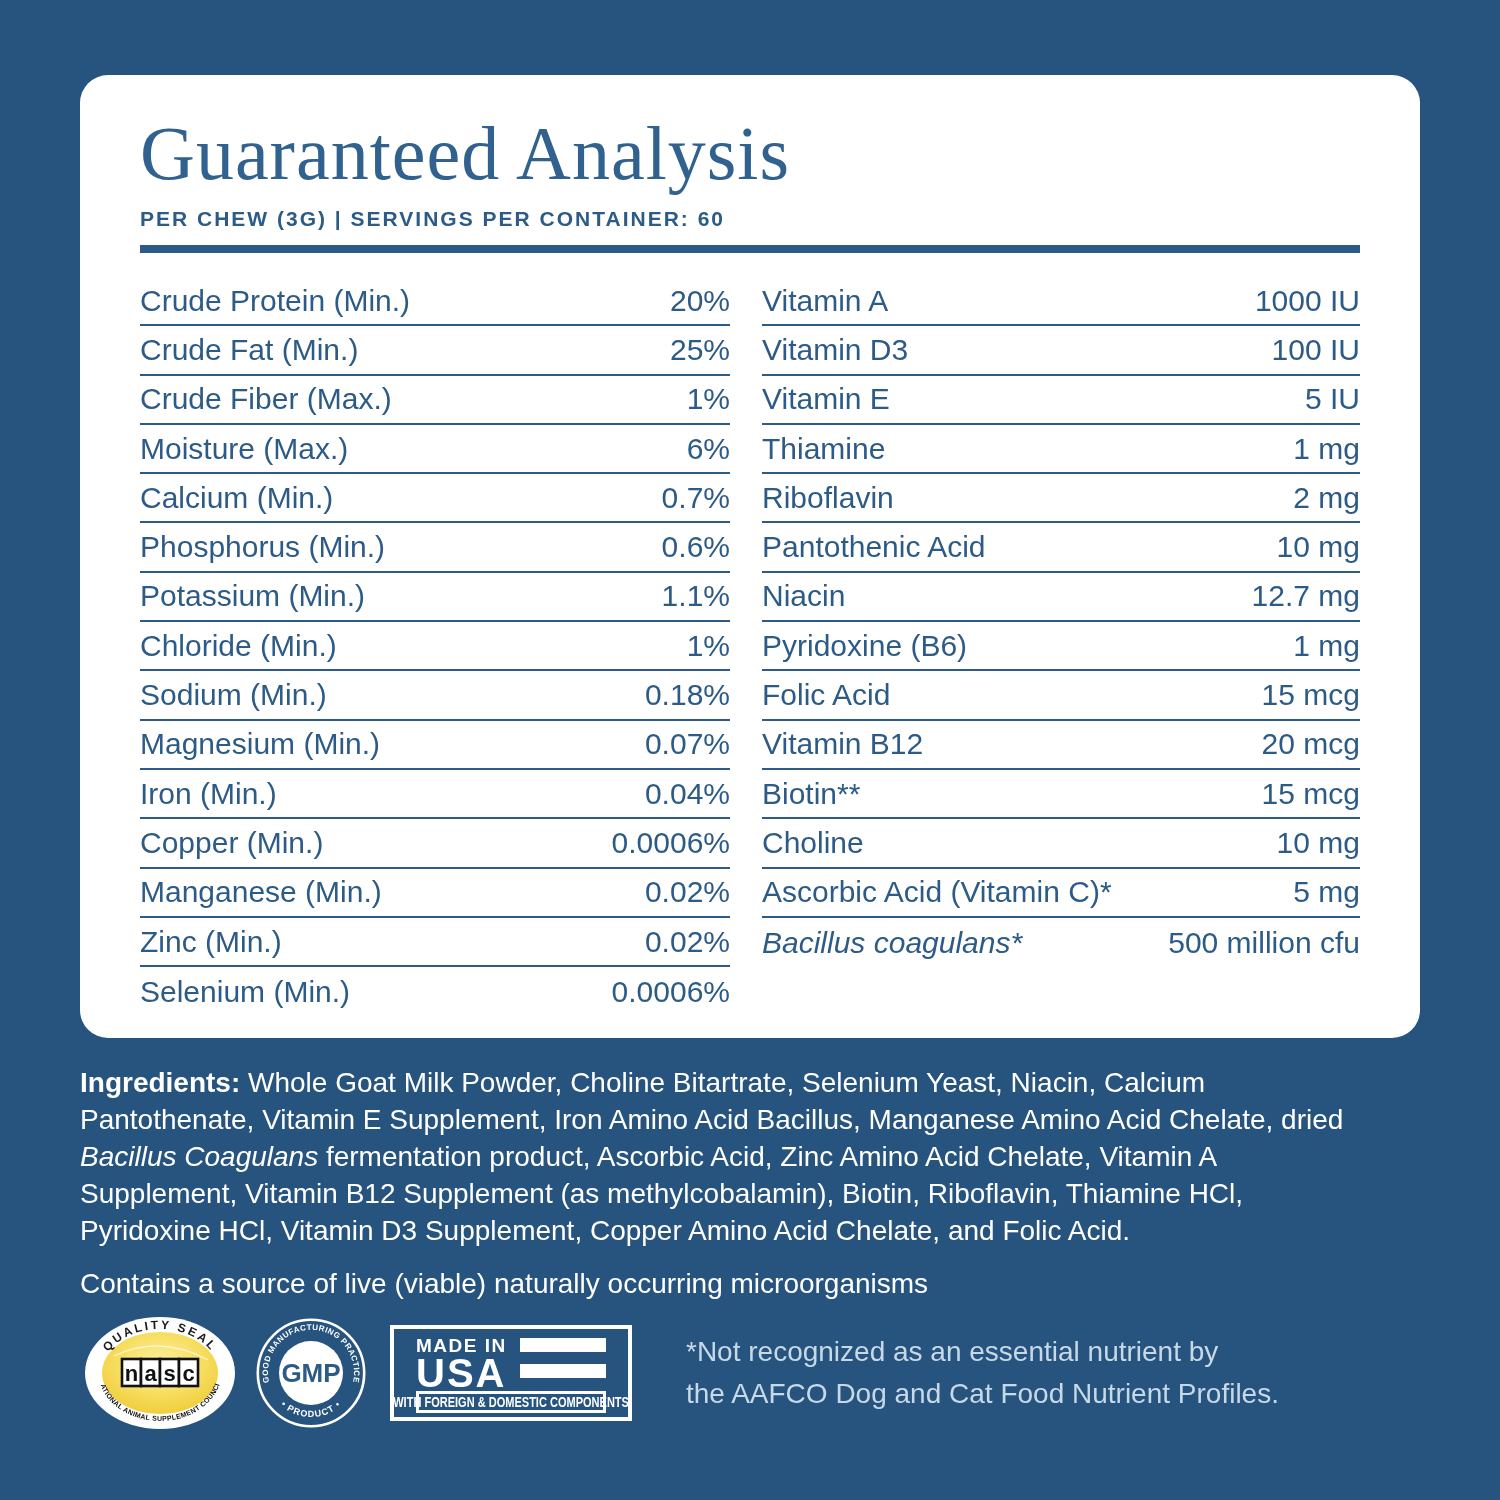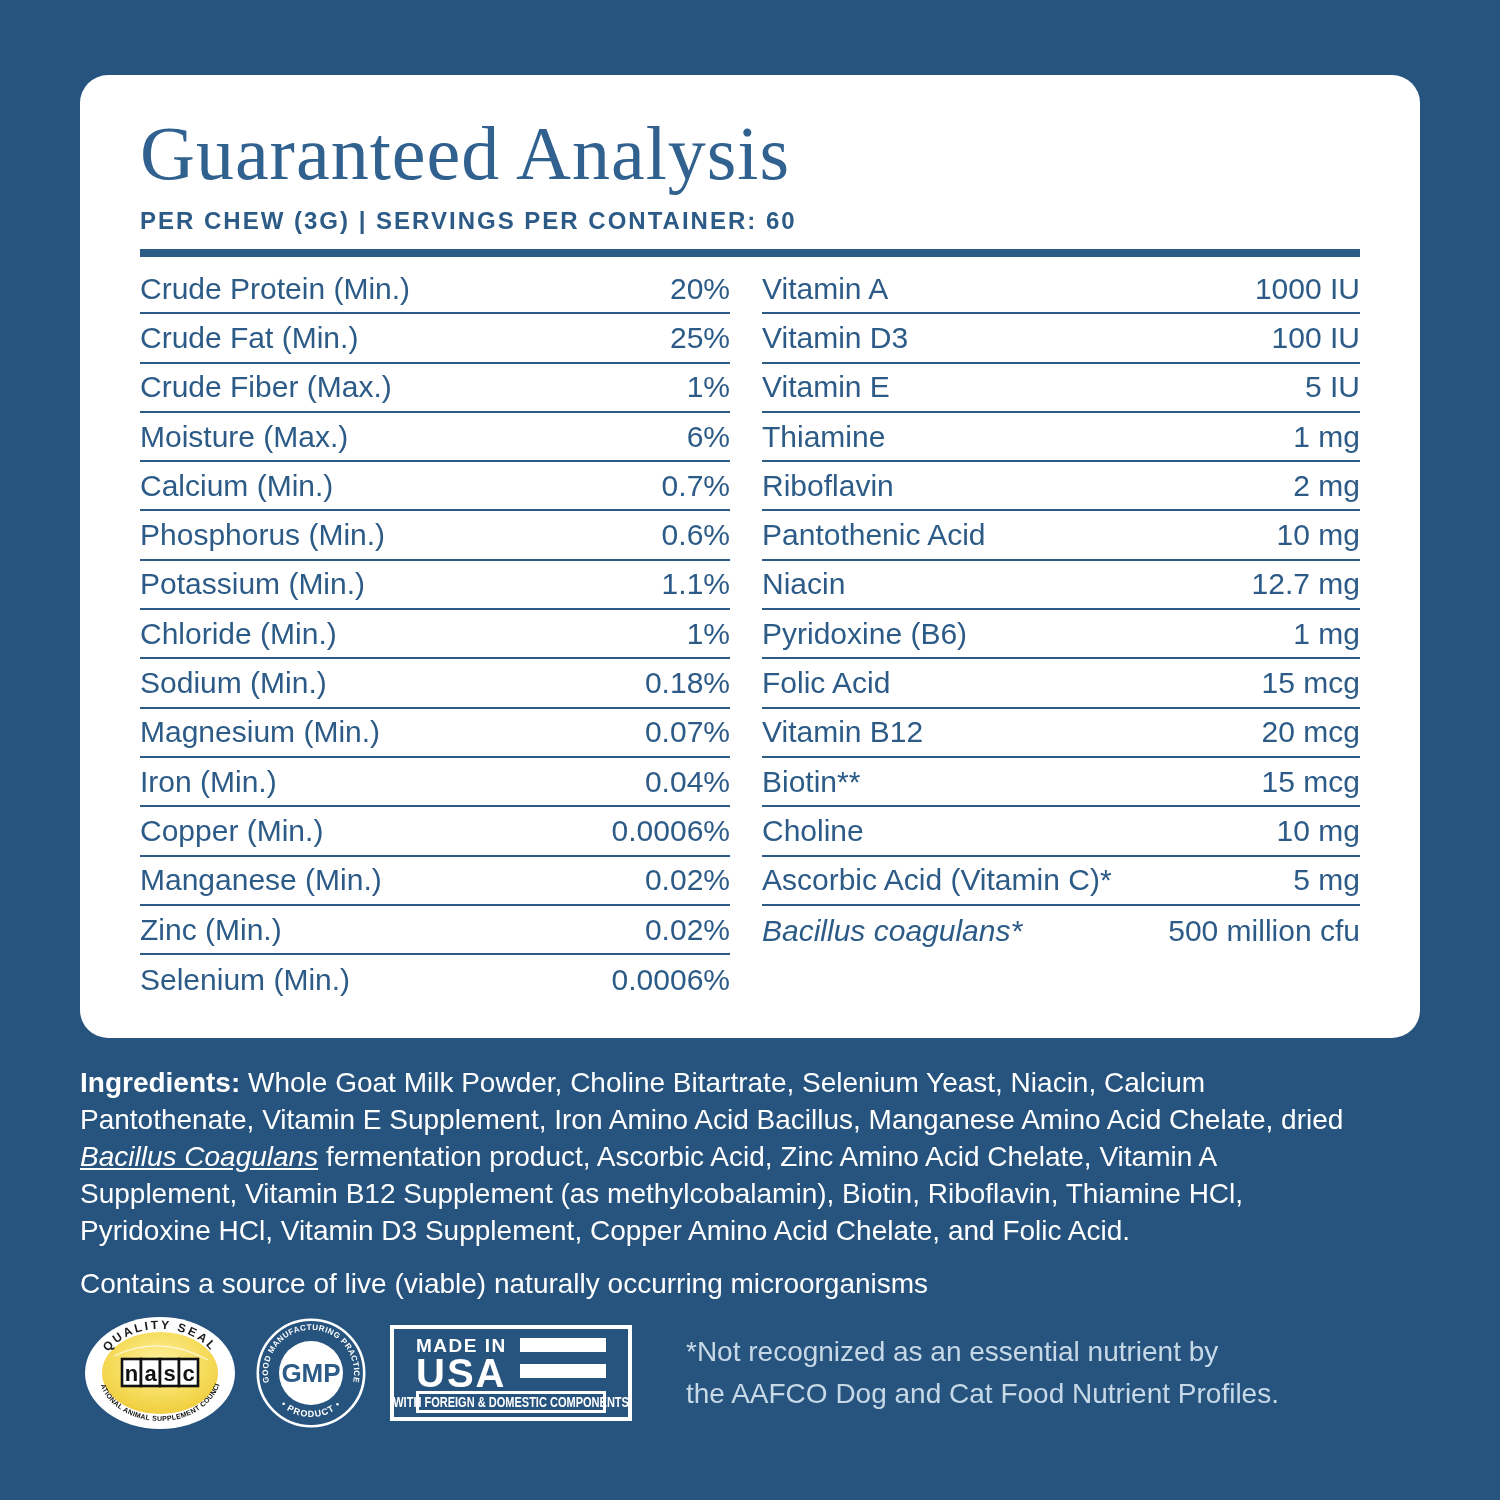--- a/index.html
+++ b/index.html
@@ -31,34 +31,34 @@
     font-family: "Liberation Serif", serif;
     font-weight: normal;
     font-size: 76px;
     line-height: 1.0;
     color: var(--title);
     margin: 0;
     letter-spacing: 1px;
   }
   .subtitle {
     margin-top: 16px;
-    font-size: 24px;
+    font-size: 21px;
     font-weight: bold;
     letter-spacing: 2px;
     color: var(--navy);
   }
   .rule {
     margin-top: 14px;
     height: 8px;
     background: var(--navy);
   }
 
   
   .table {
-    margin-top: 8px;
+    margin-top: 24px;
     display: flex;
     gap: 32px;
   }
   .col { display: block; }
   .col-left  { width: 590px; }
   .col-right { width: 598px; }
   .row {
     display: flex;
     justify-content: space-between;
     align-items: center;
@@ -75,21 +75,21 @@
 
   
   .ingredients {
     position: absolute; left: 80px; top: 1064px;
     width: 1350px;
     color: var(--white);
     font-size: 28px;
     line-height: 37px;
   }
   .ingredients .b { font-weight: bold; }
-  .ingredients .i { font-style: italic; text-decoration: underline; }
+  .ingredients .i { font-style: italic; }
   .contains {
     margin-top: 16px;
     color: var(--white);
     font-size: 28px;
   }
 
   
   .badges {
     position: absolute; left: 84px; top: 1316px;
     width: 1340px;

